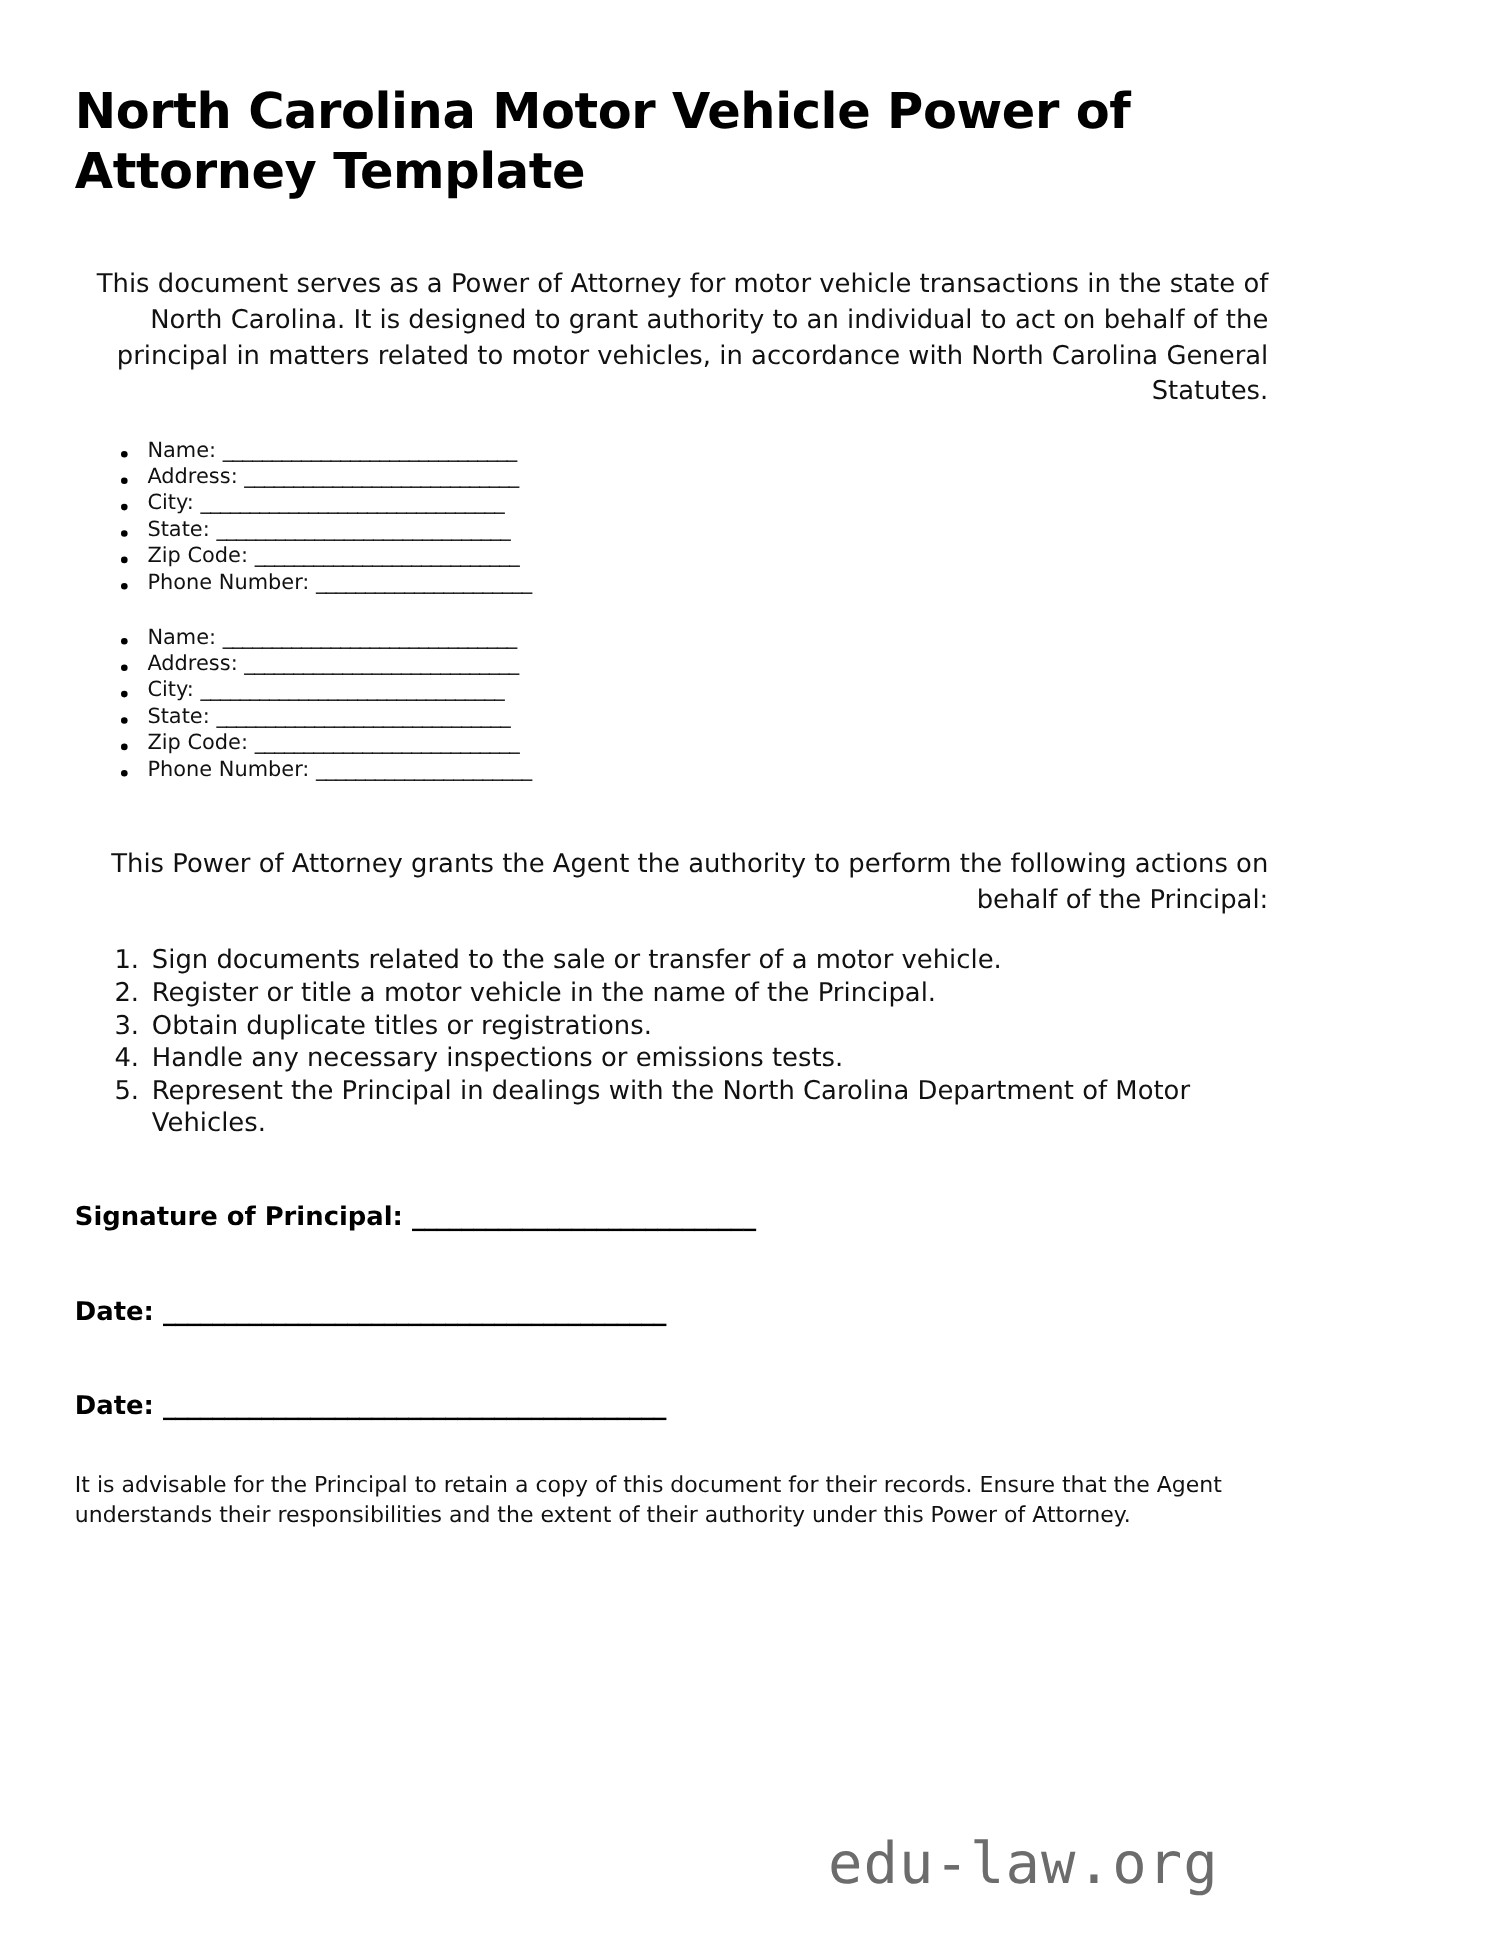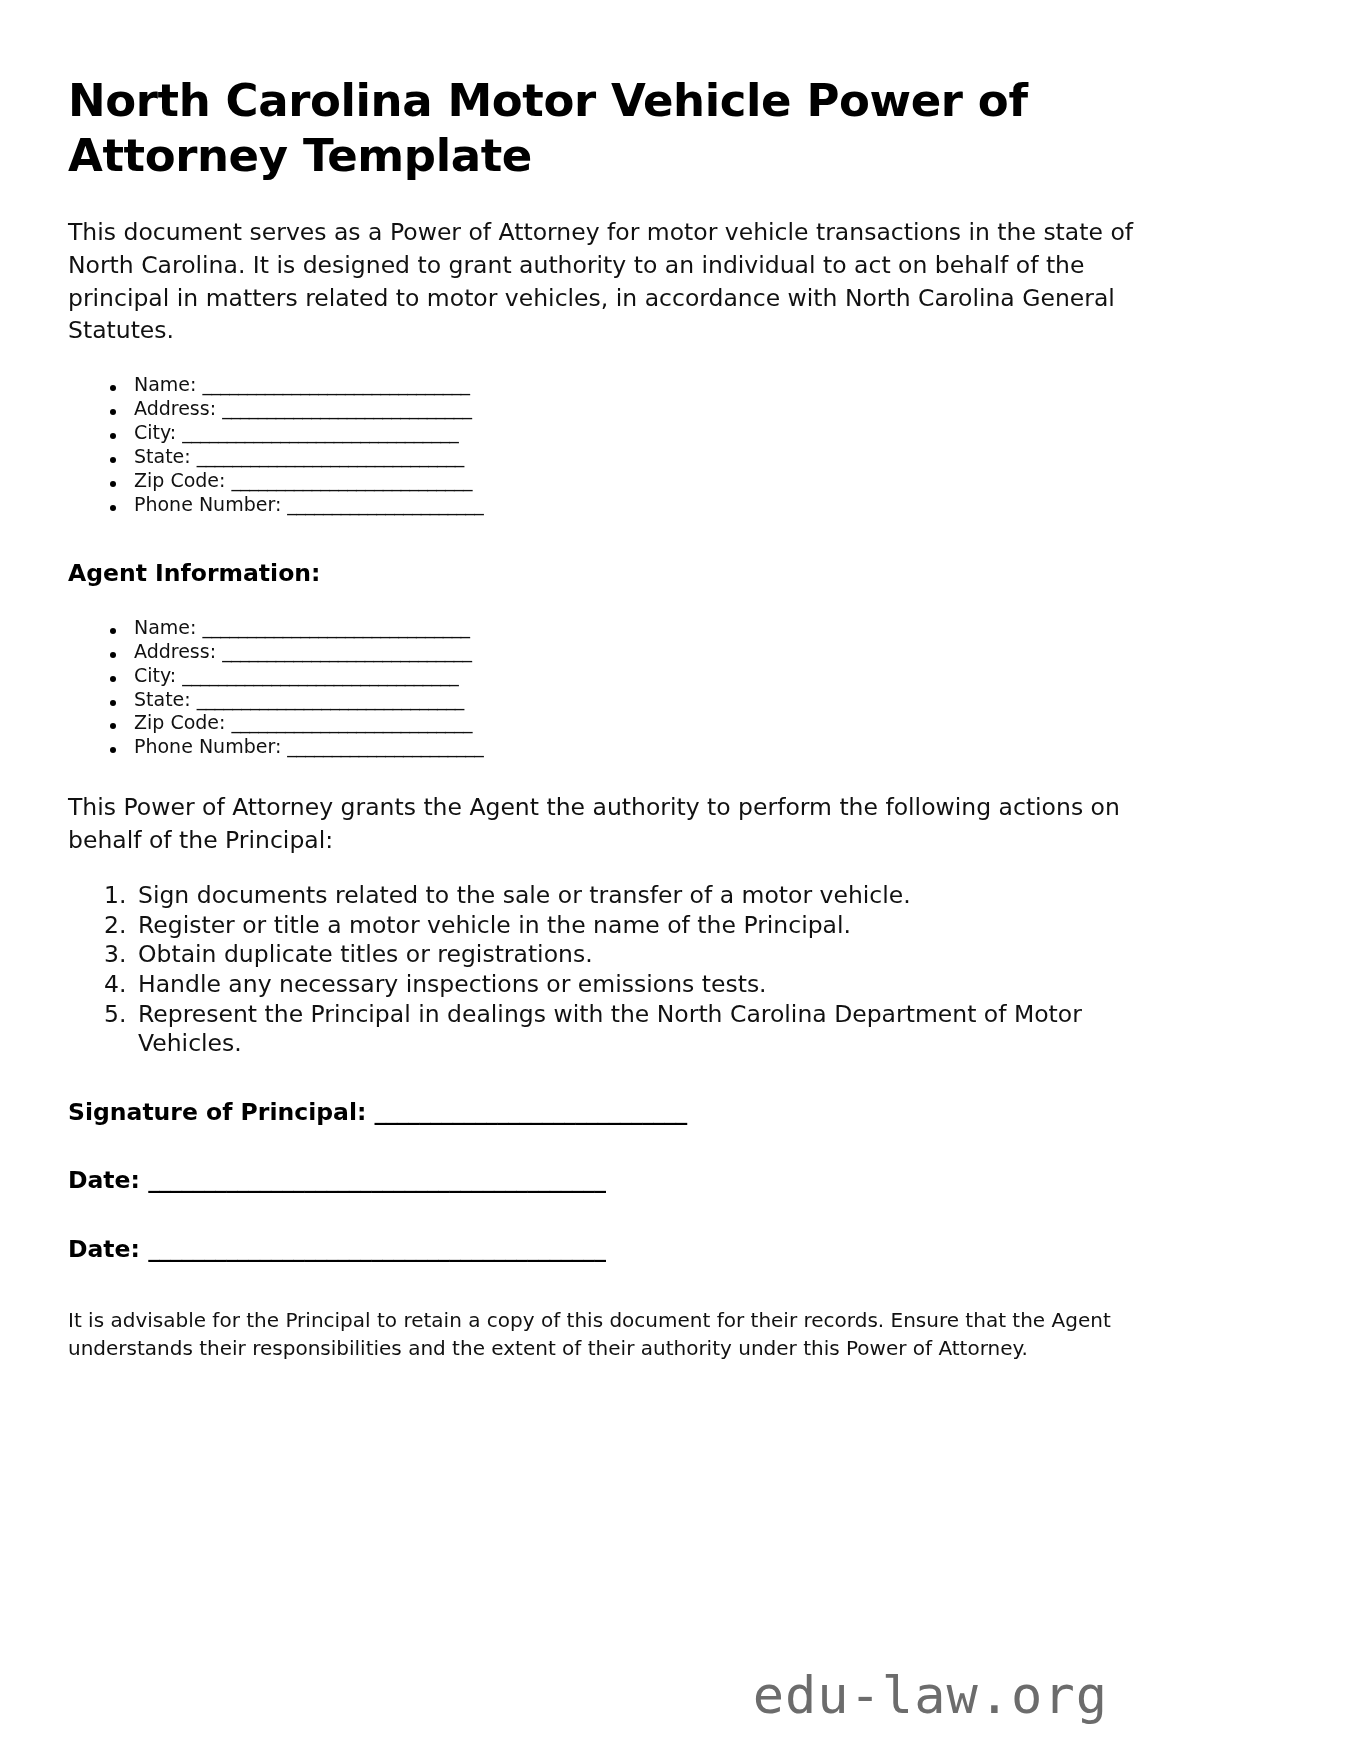--- a/index.html
+++ b/index.html
@@ -40,22 +40,23 @@
     font-weight: bold;
     letter-spacing: -0.4px;
     margin: 0 0 0 0;
     color: #000;
     font-family: "DejaVu Sans", "Liberation Sans", sans-serif;
   }
 
   p.para {
     font-size: 23.5px;
     line-height: 1.40;
-    margin: 32px 0 0 0;
+    margin: 57px 0 0 0;
     color: #111;
+    text-align: right;
   }
 
   h2.section-heading {
     font-size: 23.5px;
     line-height: 1.35;
     font-weight: bold;
     margin: 41px 0 0 0;
     color: #000;
   }
 
@@ -106,21 +107,21 @@
     left: 0;
     top: 0;
     width: 28px;
     text-align: left;
   }
 
   .sig-row {
     font-size: 23.5px;
     line-height: 1.3;
     font-weight: bold;
-    margin: 38px 0 0 0;
+    margin: 55px 0 0 0;
     white-space: nowrap;
     color: #000;
   }
   .sig-row .blank { font-weight: bold; }
 
   p.closing {
     font-size: 20px;
     line-height: 1.40;
     margin: 42px 0 0 0;
     color: #111;
@@ -150,21 +151,20 @@
 
     <ul class="field-list">
       <li><span>Name:</span> <span class="blank">______________________________</span></li>
       <li><span>Address:</span> <span class="blank">____________________________</span></li>
       <li><span>City:</span> <span class="blank">_______________________________</span></li>
       <li><span>State:</span> <span class="blank">______________________________</span></li>
       <li><span>Zip Code:</span> <span class="blank">___________________________</span></li>
       <li><span>Phone Number:</span> <span class="blank">______________________</span></li>
     </ul>
 
-    <h2 class="section-heading">Agent Information:</h2>
 
     <ul class="field-list">
       <li><span>Name:</span> <span class="blank">______________________________</span></li>
       <li><span>Address:</span> <span class="blank">____________________________</span></li>
       <li><span>City:</span> <span class="blank">_______________________________</span></li>
       <li><span>State:</span> <span class="blank">______________________________</span></li>
       <li><span>Zip Code:</span> <span class="blank">___________________________</span></li>
       <li><span>Phone Number:</span> <span class="blank">______________________</span></li>
     </ul>
 

